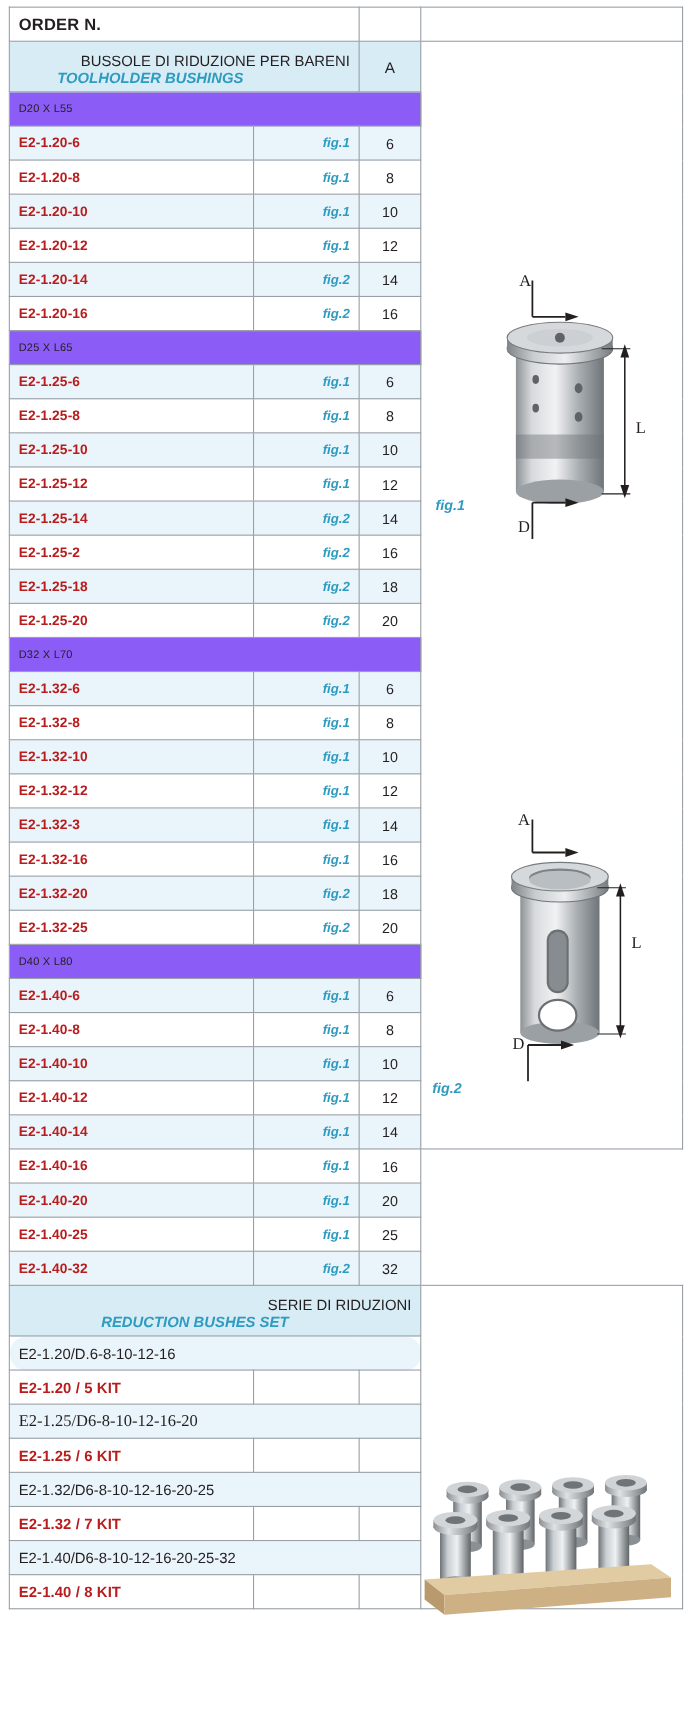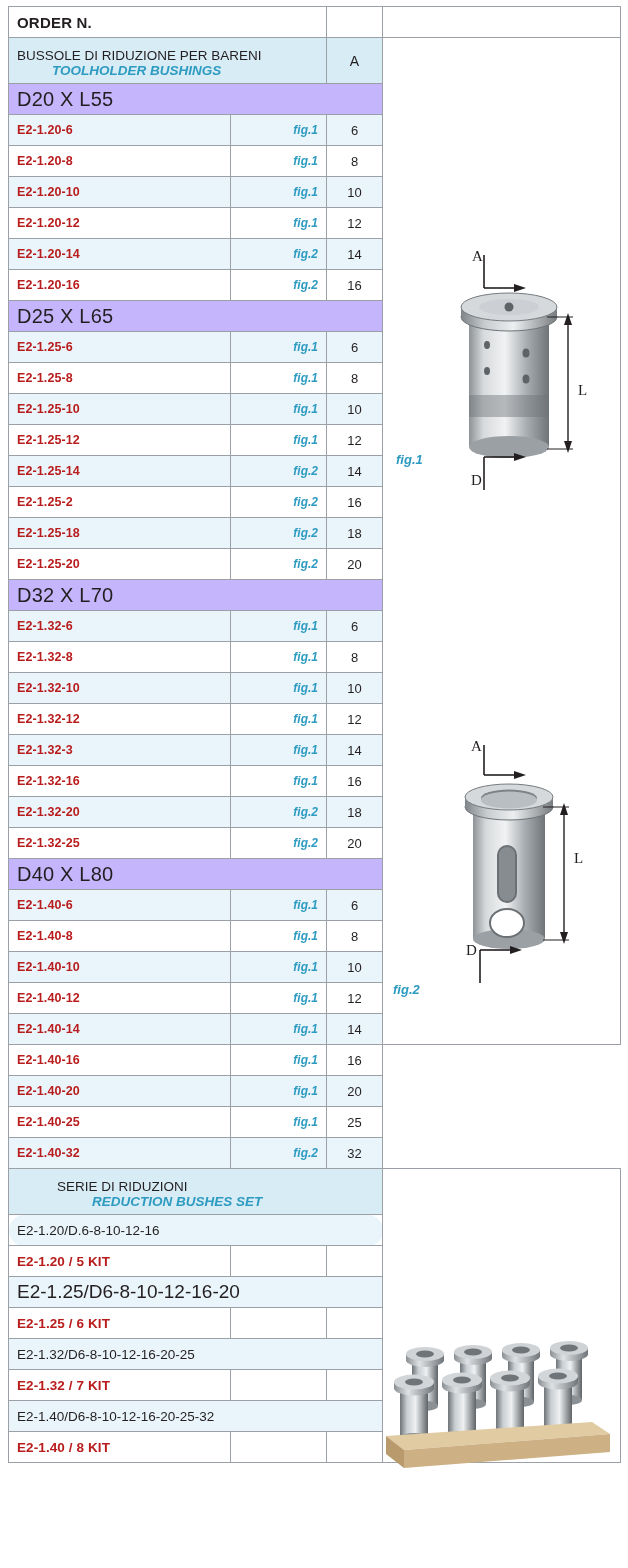--- a/index.html
+++ b/index.html
@@ -59,33 +59,34 @@
     text-align: center;
     font-size: 13px;
     color: #231f20;
   }
   .hdr-title {
     font-weight: bold;
     font-size: 15px;
     letter-spacing: .2px;
   }
   .grp {
-    font-size: 20px;
-    background: #c4b5fd;
+    font-size: 10px;
+    background: #8b5cf6;
     letter-spacing: .2px;
   }
   .band {
     background: #d8ecf6;
   }
   .band-light {
     background: #eaf5fb;
   }
   .sect-it {
     font-size: 13.5px;
     font-weight: normal;
+    text-align: right;
   }
   .sect-en {
     font-size: 13.5px;
     font-style: italic;
     color: #2e9bc0;
     font-weight: bold;
     margin-left: 35px;
   }
   .col-a {
     text-align: center;
@@ -333,21 +334,21 @@
       <tr>
         <td class="band-light" colspan="3" style="font-size:13.5px;border-radius:15px;">E2-1.20/D.6-8-10-12-16</td>
       </tr>
       <tr class="kit-row">
         <td class="code k1">E2-1.20 / 5 KIT</td>
         <td></td>
         <td></td>
       </tr>
 
       <tr>
-        <td class="band-light" colspan="3" style="font-size:19px;">E2-1.25/D6-8-10-12-16-20</td>
+        <td class="band-light" colspan="3" style="font-size:15px;font-family:Liberation Serif, serif;">E2-1.25/D6-8-10-12-16-20</td>
       </tr>
       <tr class="kit-row">
         <td class="code k1">E2-1.25 / 6 KIT</td>
         <td></td>
         <td></td>
       </tr>
 
       <tr>
         <td class="band-light" colspan="3" style="font-size:13.5px;">E2-1.32/D6-8-10-12-16-20-25</td>
       </tr>

